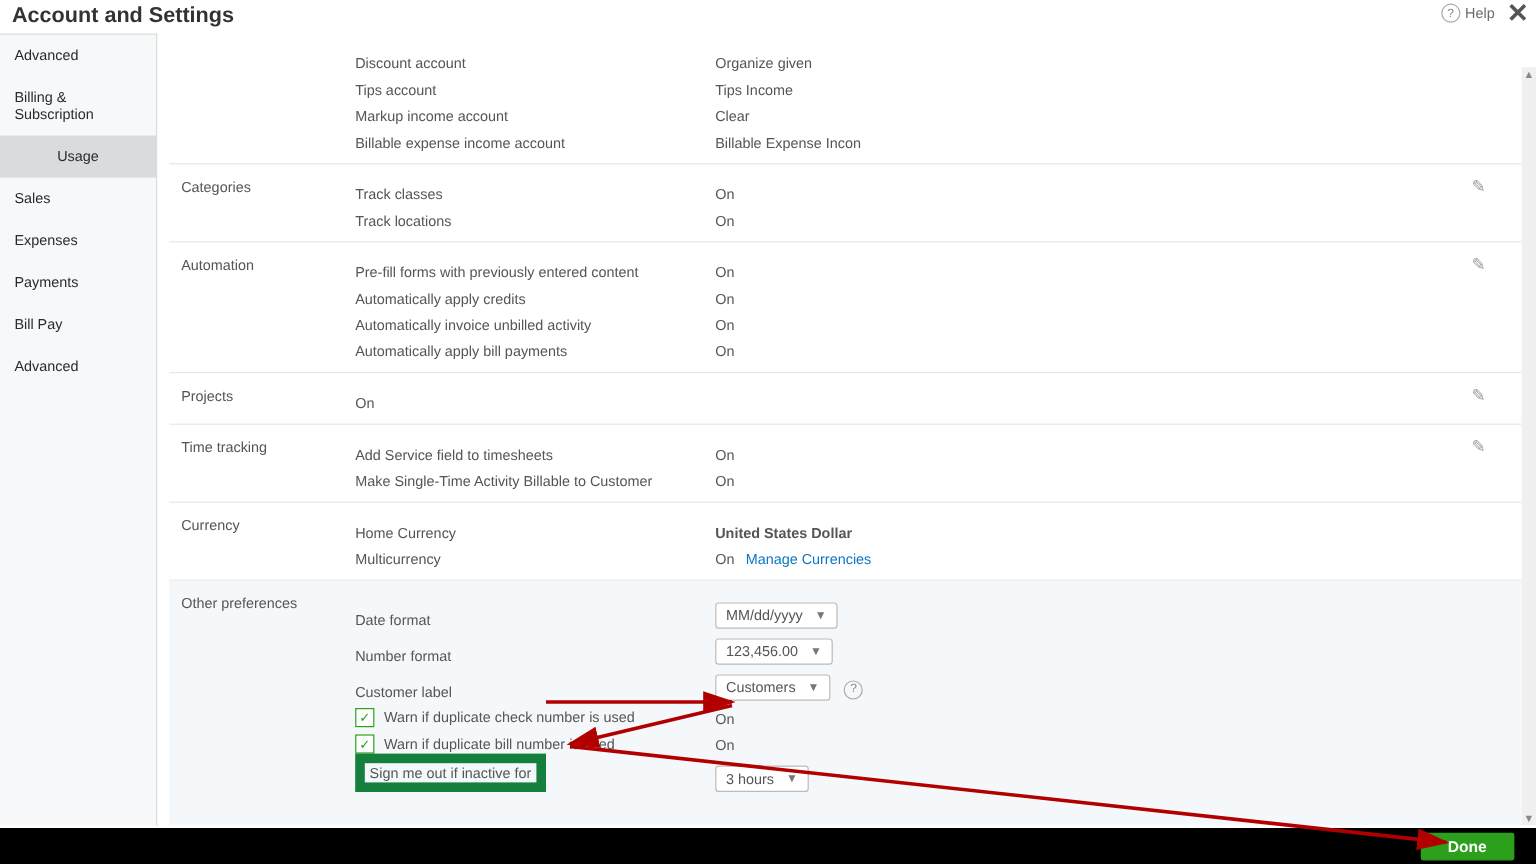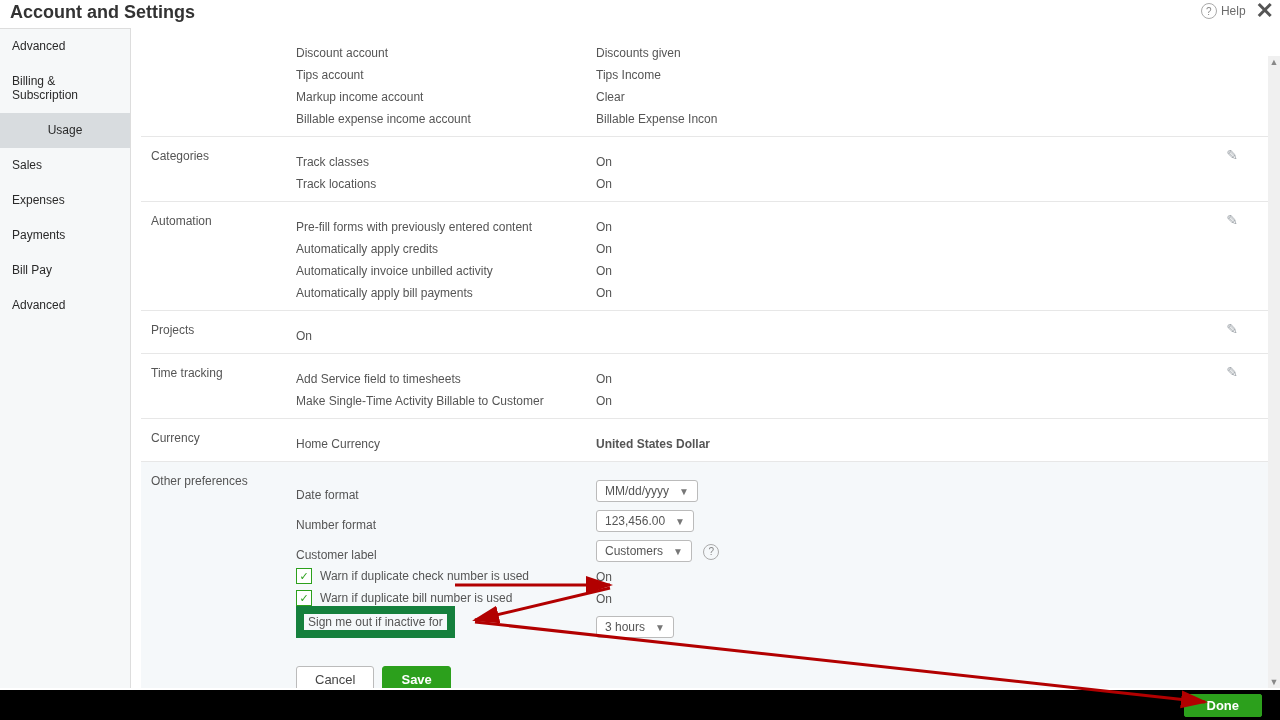--- a/index.html
+++ b/index.html
@@ -203,21 +203,21 @@
   </div>
 
   <div class="content">
     <div class="scroll-area">
 
       <div class="section" style="border-top:none;">
         <div class="section-label"></div>
         <div class="section-rows">
           <div class="row">
               <div class="row-label">Discount account</div>
-              <div class="row-value">Discounts given</div>
+              <div class="row-value">Organize given</div>
             </div>
           <div class="row">
               <div class="row-label">Tips account</div>
               <div class="row-value">Tips Income</div>
             </div>
           <div class="row">
               <div class="row-label">Markup income account</div>
               <div class="row-value">Clear</div>
             </div>
           <div class="row">
@@ -289,20 +289,27 @@
         </div>
         <span class="pencil">✎</span>
       </div>
 
       <div class="section">
         <div class="section-label">Currency</div>
         <div class="section-rows">
           <div class="row">
             <div class="row-label">Home Currency</div>
             <div class="row-value"><strong>United States Dollar</strong></div>
+          </div>
+          <div class="row">
+            <div class="row-label">Multicurrency</div>
+            <div class="row-value">
+              <span>On</span>
+              <a href="#">Manage Currencies</a>
+            </div>
           </div>
         </div>
       </div>
 
       <div class="section" style="background:#f5f8fa;">
         <div class="section-label">Other preferences</div>
         <div class="section-rows">
 
           <div class="row" style="min-height:30px;">
             <div class="row-label">Date format</div>

